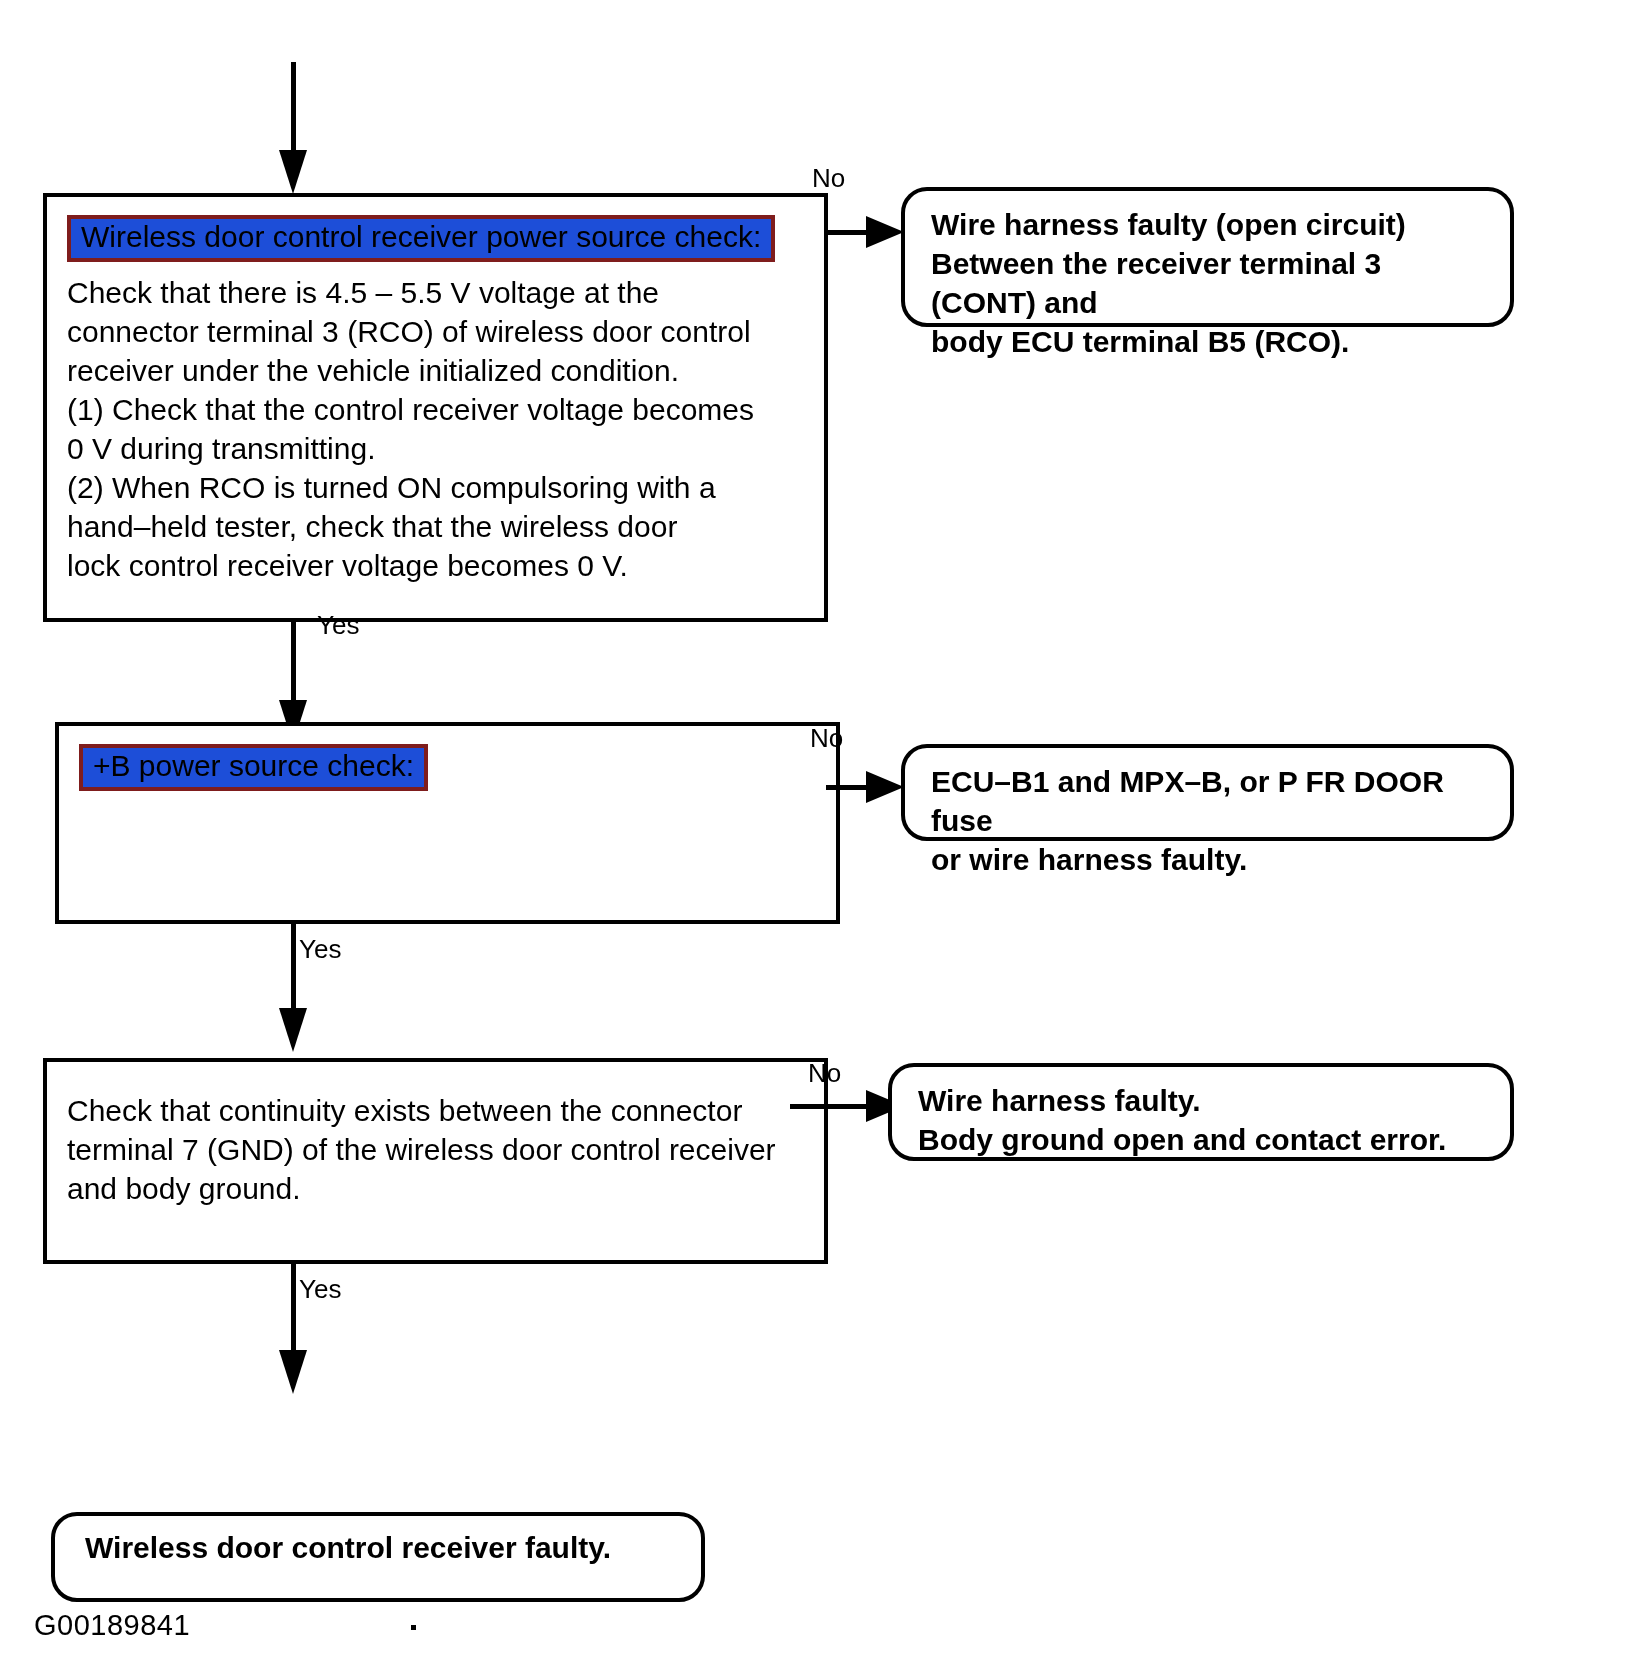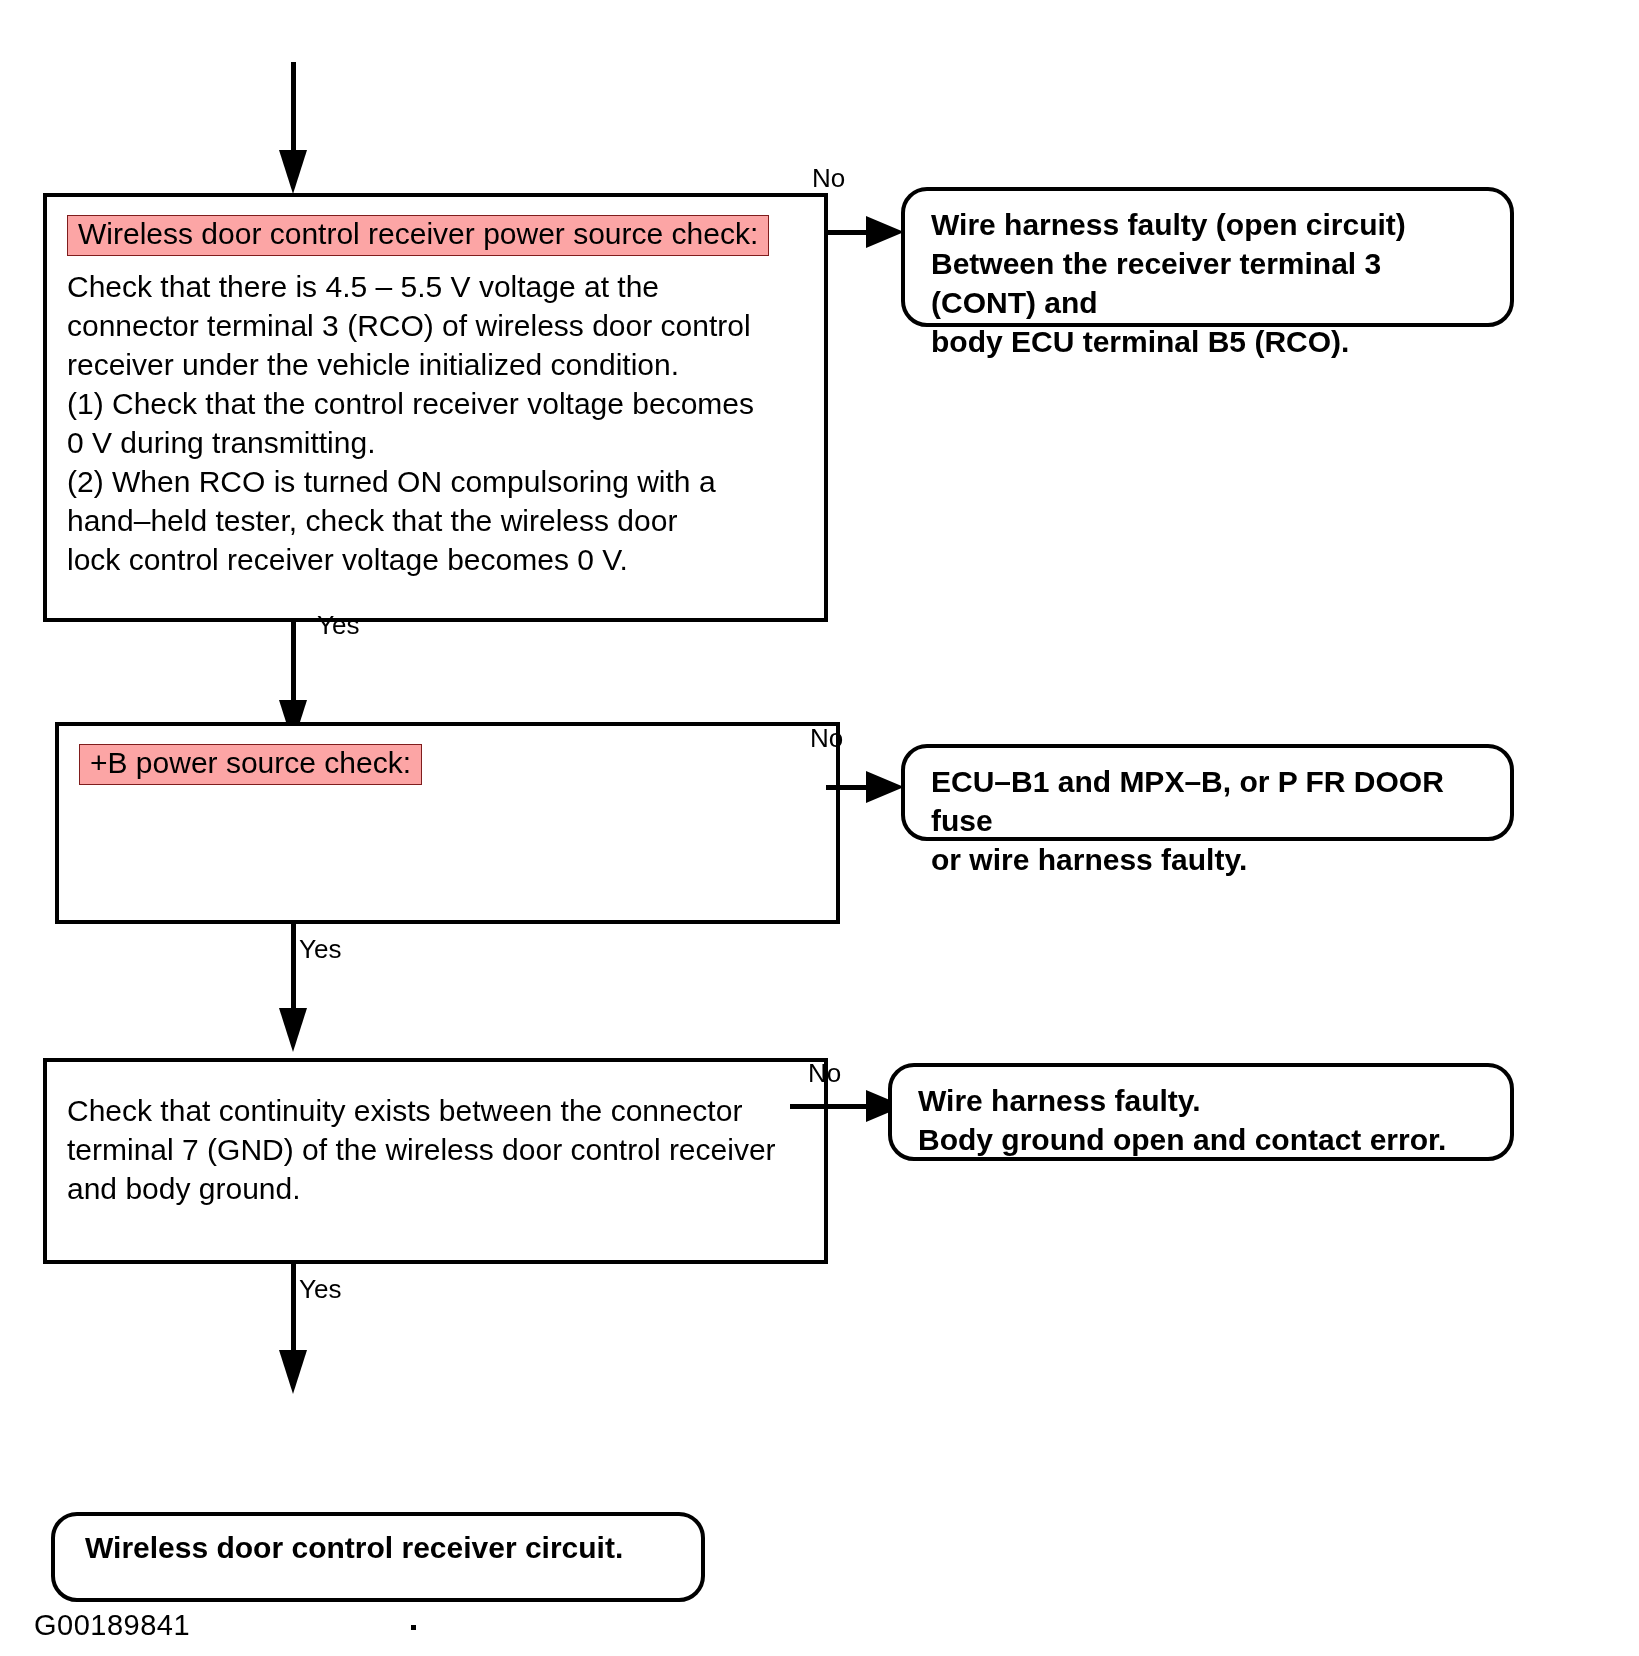--- a/index.html
+++ b/index.html
@@ -34,26 +34,26 @@
 
   
   .round-box {
     border: 4px solid #000000;
     border-radius: 26px;
   }
 
   
   .caption {
     display: inline-block;
-    border: 1px solid #7f1d1d;
+    border: 4px solid #7f1d1d;
     padding: 3px 10px 6px 10px;
     font-size: 30px;
     line-height: 1.0;
     white-space: nowrap;
-    background: #fca5a5;
+    background: #1d4ed8;
   }
 
   .box-inner {
     padding: 18px 16px 10px 20px;
   }
 
   .body-text {
     font-size: 30px;
     line-height: 39px;
     white-space: pre-line;
@@ -195,21 +195,21 @@
 Body ground open and contact error.</div>
     </div>
   </div>
 
   <div class="vline" style="left:291px; top:1264px; height:112px;"></div>
   <div class="arrow-down" style="left:279px; top:1350px;"></div>
   <div class="edge-label" style="left:299px; top:1276px;">Yes</div>
 
   <div class="node round-box" style="left:51px; top:1512px; width:654px; height:0px; height:90px;">
     <div class="box-inner" style="padding:12px 18px 12px 30px;">
-      <div class="body-text">Wireless door control receiver circuit.</div>
+      <div class="body-text">Wireless door control receiver faulty.</div>
     </div>
   </div>
 
   <div class="stray-dot" style="left:411px; top:1625px;"></div>
 
   <div class="figure-id" style="left:34px; top:1609px;">G00189841</div>
 
 </div>
 
 </body></html>

